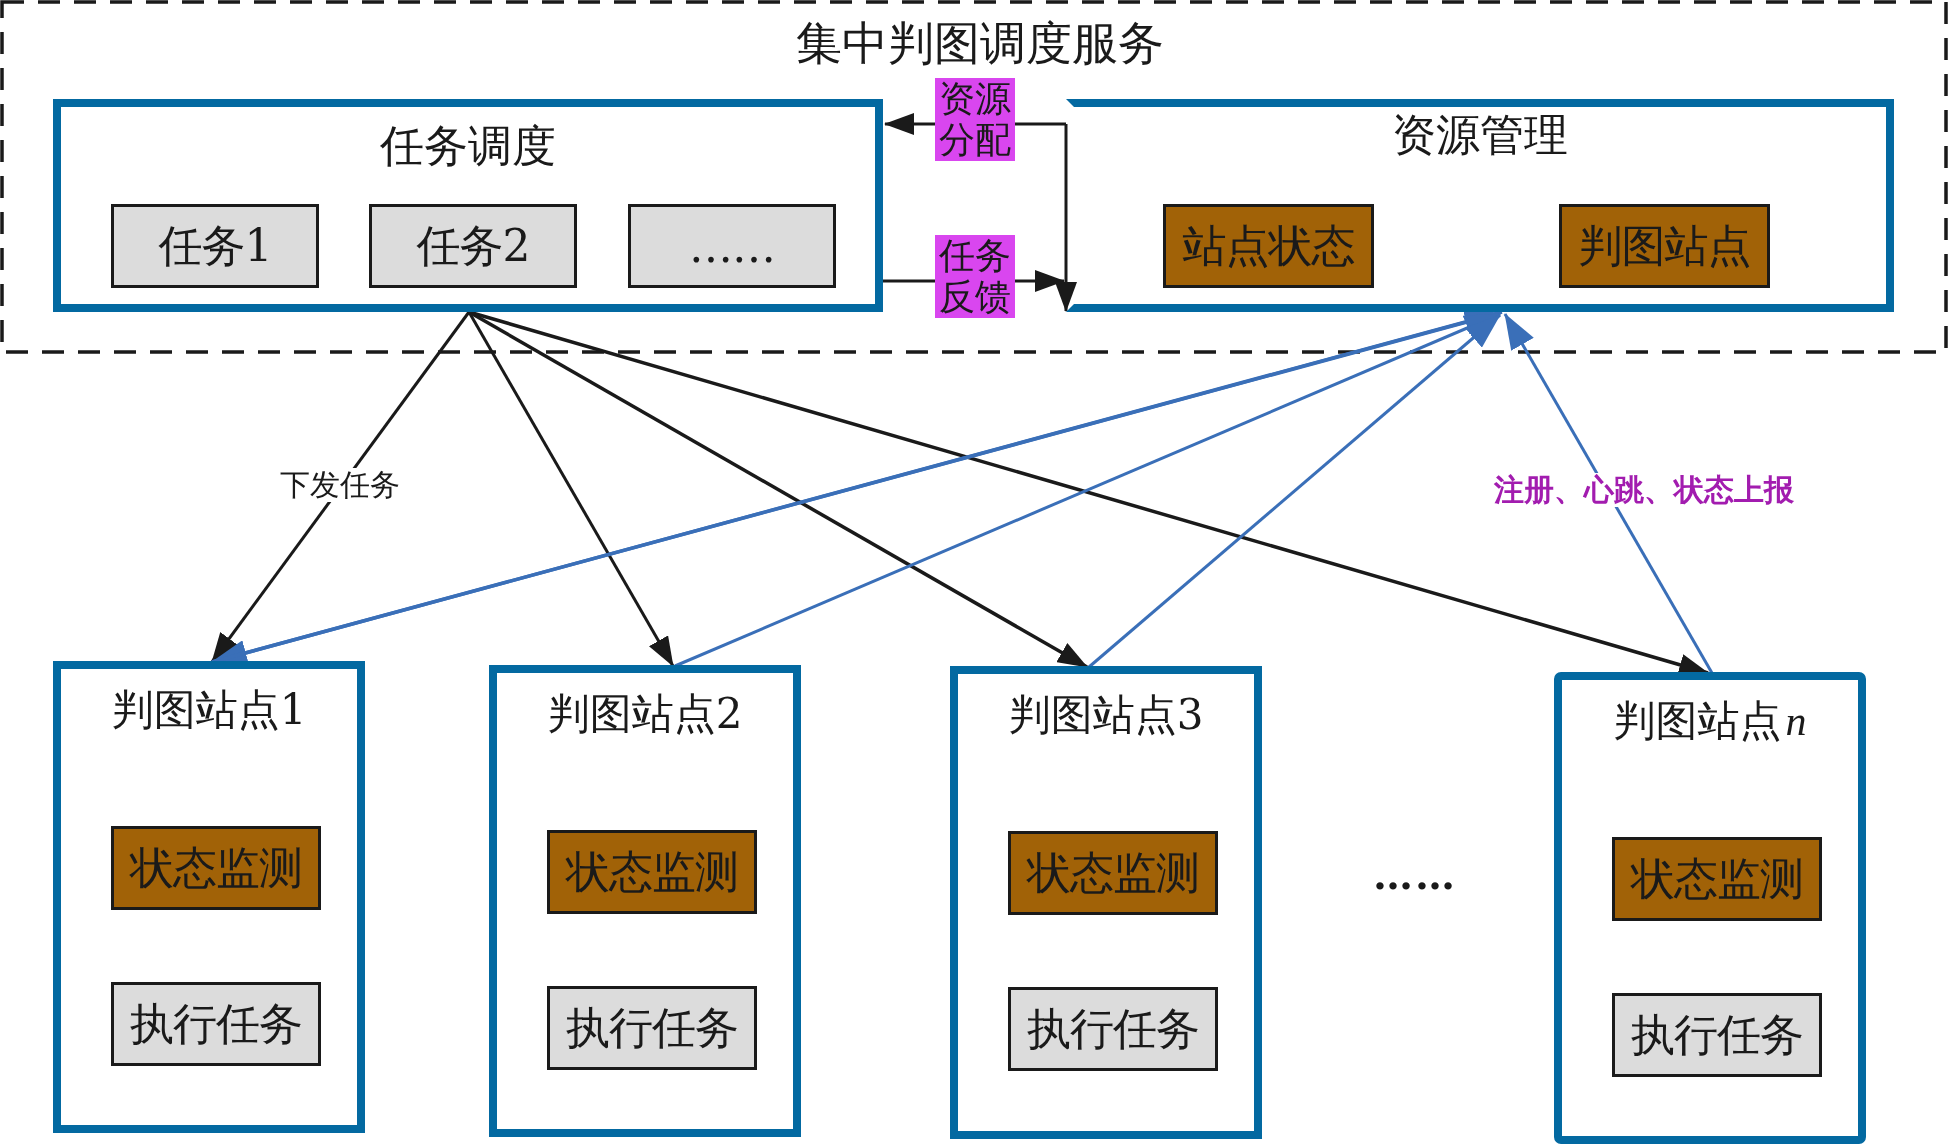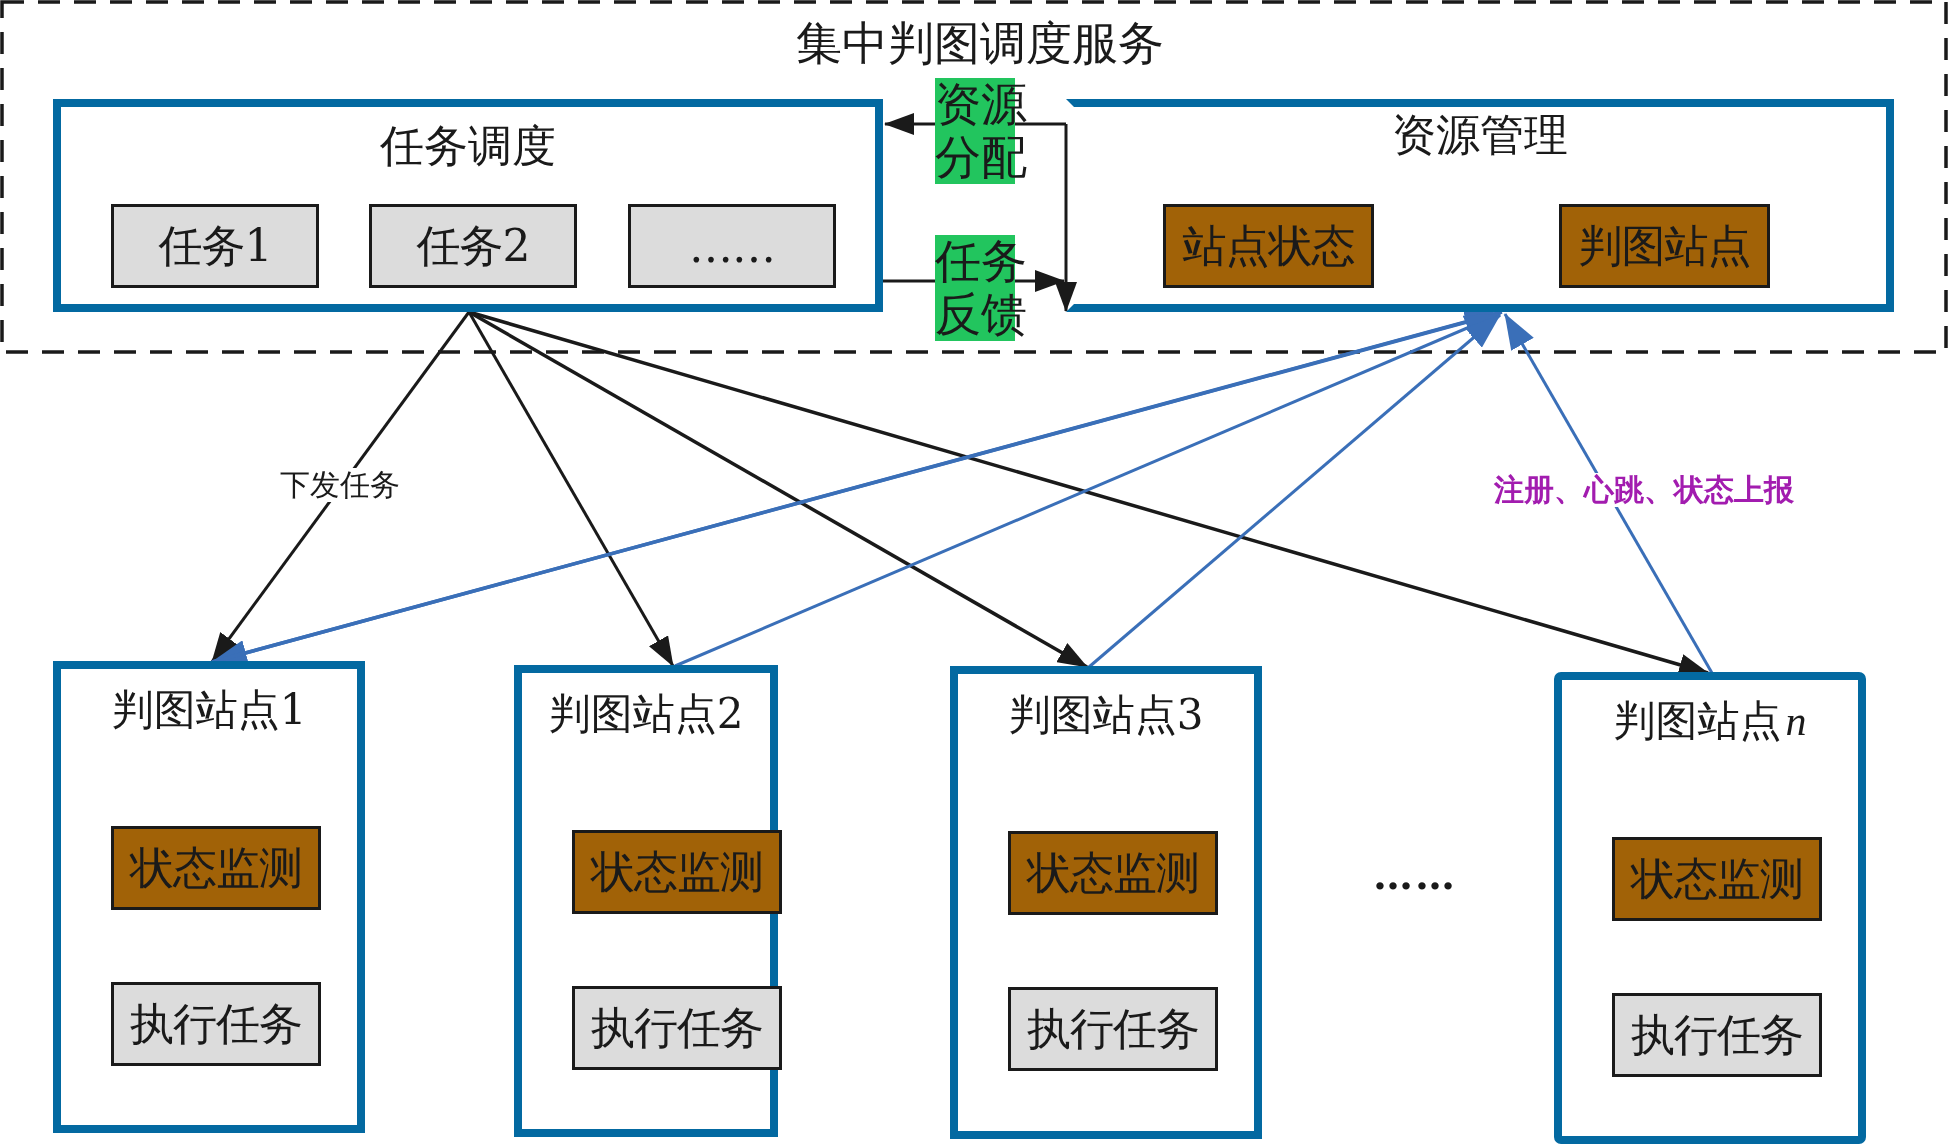--- a/index.html
+++ b/index.html
@@ -8,21 +8,21 @@
   #diagram { position:absolute; left:0; top:0; }
   .box { position:absolute; box-sizing:border-box; border:8px solid #0369a1; background:#fff; }
   .inner { position:absolute; box-sizing:border-box; border:3px solid #1a1a1a;
            display:flex; align-items:center; justify-content:center;
            font-size:44px; white-space:nowrap; letter-spacing:-1px; }
   .gray { background:#dcdcdc; }
   .teal { background:#a16207; }
   .lbl { position:absolute; white-space:nowrap; text-align:center; line-height:1; }
   .title-main { font-size:46px; }
   .title-box { font-size:44px; }
-  .edge-lbl { font-size:46px; line-height:1.15; background:#22c55e; }
+  .edge-lbl { font-size:36px; line-height:1.15; background:#d946ef; }
   .small-lbl { font-size:30px; background:#fff; padding:2px 4px; }
   .blue { color:#a21caf;font-weight:bold; }
   .station-title { font-size:42px; }
   .ellipsis { font-size:40px; letter-spacing:2px; font-weight:bold; }
   i.n { font-family:"Liberation Serif",serif; font-style:italic; }
 </style>
 </head>
 <body>
 
 <svg id="diagram" width="1950" height="1144">
@@ -85,21 +85,21 @@
 
 <div class="lbl small-lbl" style="left:276px; top:468px;">下发任务</div>
 <div class="lbl small-lbl blue" style="left:1490px; top:473px;">注册、心跳、状态上报</div>
 
 <div class="box" style="left:53px; top:661px; width:312px; height:472px;">
   <div class="lbl station-title" style="left:0; right:0; top:20px;">判图站点1</div>
   <div class="inner teal" style="left:50px; top:157px; width:210px; height:84px;">状态监测</div>
   <div class="inner gray" style="left:50px; top:313px; width:210px; height:84px;">执行任务</div>
 </div>
 
-<div class="box" style="left:514px; top:665px; width:264px; height:472px;">
+<div class="box" style="left:489px; top:665px; width:312px; height:472px;">
   <div class="lbl station-title" style="left:0; right:0; top:20px;">判图站点2</div>
   <div class="inner teal" style="left:50px; top:157px; width:210px; height:84px;">状态监测</div>
   <div class="inner gray" style="left:50px; top:313px; width:210px; height:84px;">执行任务</div>
 </div>
 
 <div class="box" style="left:950px; top:666px; width:312px; height:473px;">
   <div class="lbl station-title" style="left:0; right:0; top:20px;">判图站点3</div>
   <div class="inner teal" style="left:50px; top:157px; width:210px; height:84px;">状态监测</div>
   <div class="inner gray" style="left:50px; top:313px; width:210px; height:84px;">执行任务</div>
 </div>

